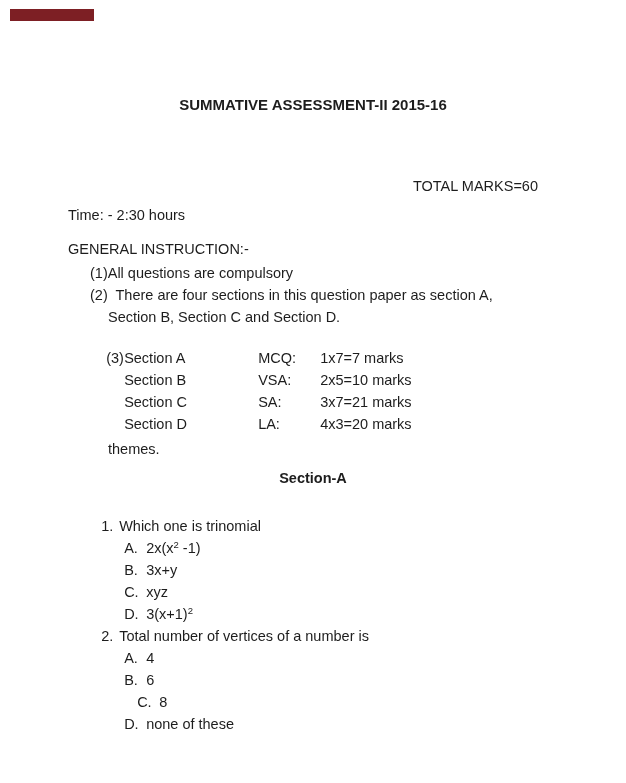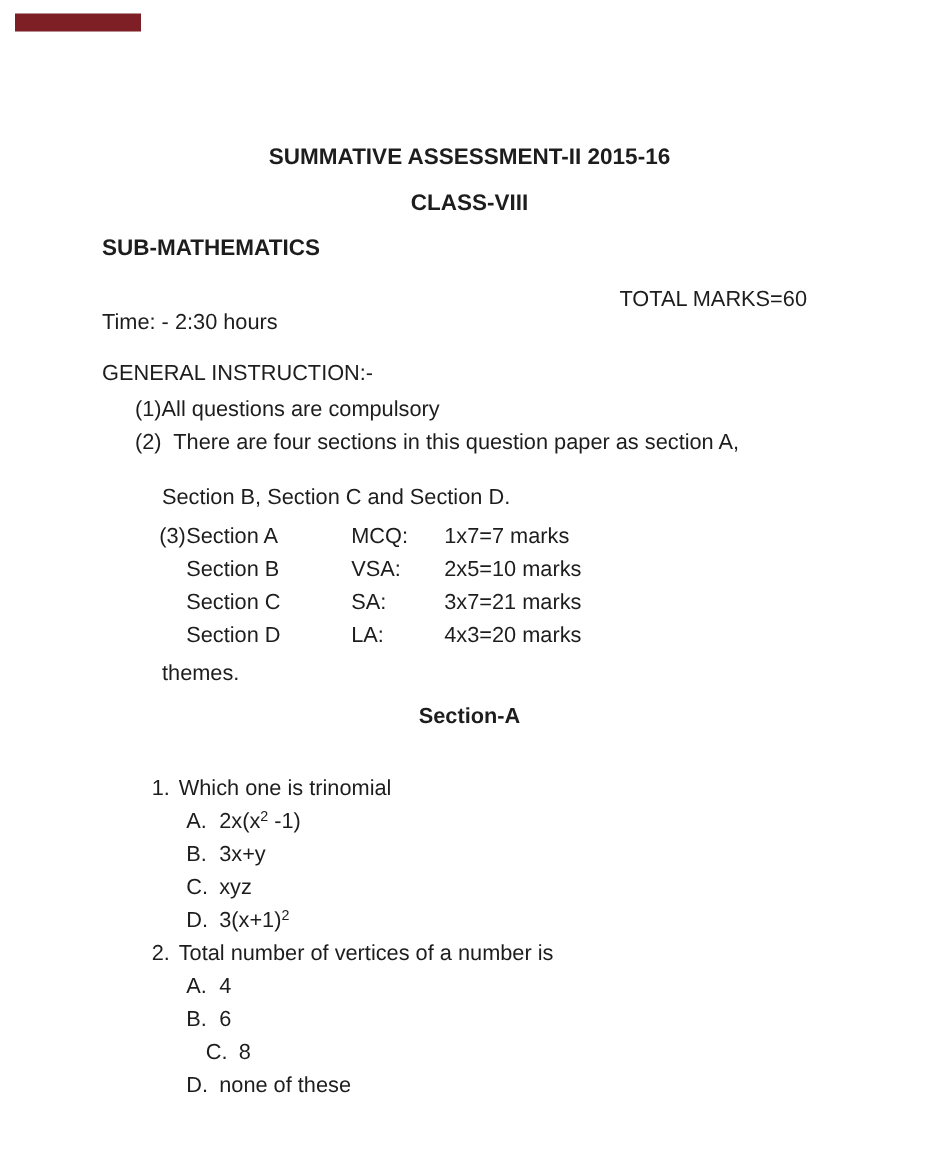--- a/index.html
+++ b/index.html
@@ -23,26 +23,25 @@
   .centered {
     left: 0;
     width: 626px;
     text-align: center;
     font-weight: bold;
   }
   .bold { font-weight: bold; font-size: 15px; }
   .right-anchor {
     right: 88px;
     text-align: right;
-    margin-top: 14px;
   }
   
   .col-prefix  { display: inline-block; width: 18px; }
   .col-section { display: inline-block; width: 110px; }
-  .col-type    { display: inline-block; width: 62px; }
+  .col-type    { display: inline-block; width: 62px; margin-left: 24px; }
   
   .q-num   { display: inline-block; width: 18px; }
   .opt-label { display: inline-block; width: 22px; }
   sup.exp {
     font-size: 9.5px;
     line-height: 0;
     vertical-align: 5px;
   }
   
   .scan-bar {
@@ -56,29 +55,27 @@
 </head>
 <body>
 
 <div class="page">
 
   <div class="scan-bar top-left"></div>
   <div class="scan-bar bottom-long"></div>
   <div class="scan-bar bottom-right"></div>
 
   <div class="line centered bold" style="top:95px">SUMMATIVE ASSESSMENT-II 2015-16</div>
-  <div class="line centered bold" style="top:126px">CLASS-VIII</div>
-  <div class="line bold" style="left:68px; top:156px">SUB-MATHEMATICS</div>
   <div class="line right-anchor" style="top:177px">TOTAL MARKS=60</div>
   <div class="line" style="left:68px; top:206px">Time: - 2:30 hours</div>
   <div class="line" style="left:68px; top:240px">GENERAL INSTRUCTION:-</div>
 
   <div class="line" style="left:90px; top:264px">(1)All questions are compulsory</div>
   <div class="line" style="left:90px; top:286px">(2)  There are four sections in this question paper as section A,</div>
-  <div class="line" style="left:108px; top:323px">Section B, Section C and Section D.</div>
+  <div class="line" style="left:108px; top:308px">Section B, Section C and Section D.</div>
 
   <div class="line" style="left:90px; top:330px">
     <span class="col-prefix">(3)</span><span class="col-section">Section A</span><span class="col-type">MCQ:</span><span>1x7=7 marks</span>
   </div>
   <div class="line" style="left:90px; top:352px">
     <span class="col-prefix"></span><span class="col-section">Section B</span><span class="col-type">VSA:</span><span>2x5=10 marks</span>
   </div>
   <div class="line" style="left:90px; top:374px">
     <span class="col-prefix"></span><span class="col-section">Section C</span><span class="col-type">SA:</span><span>3x7=21 marks</span>
   </div>

